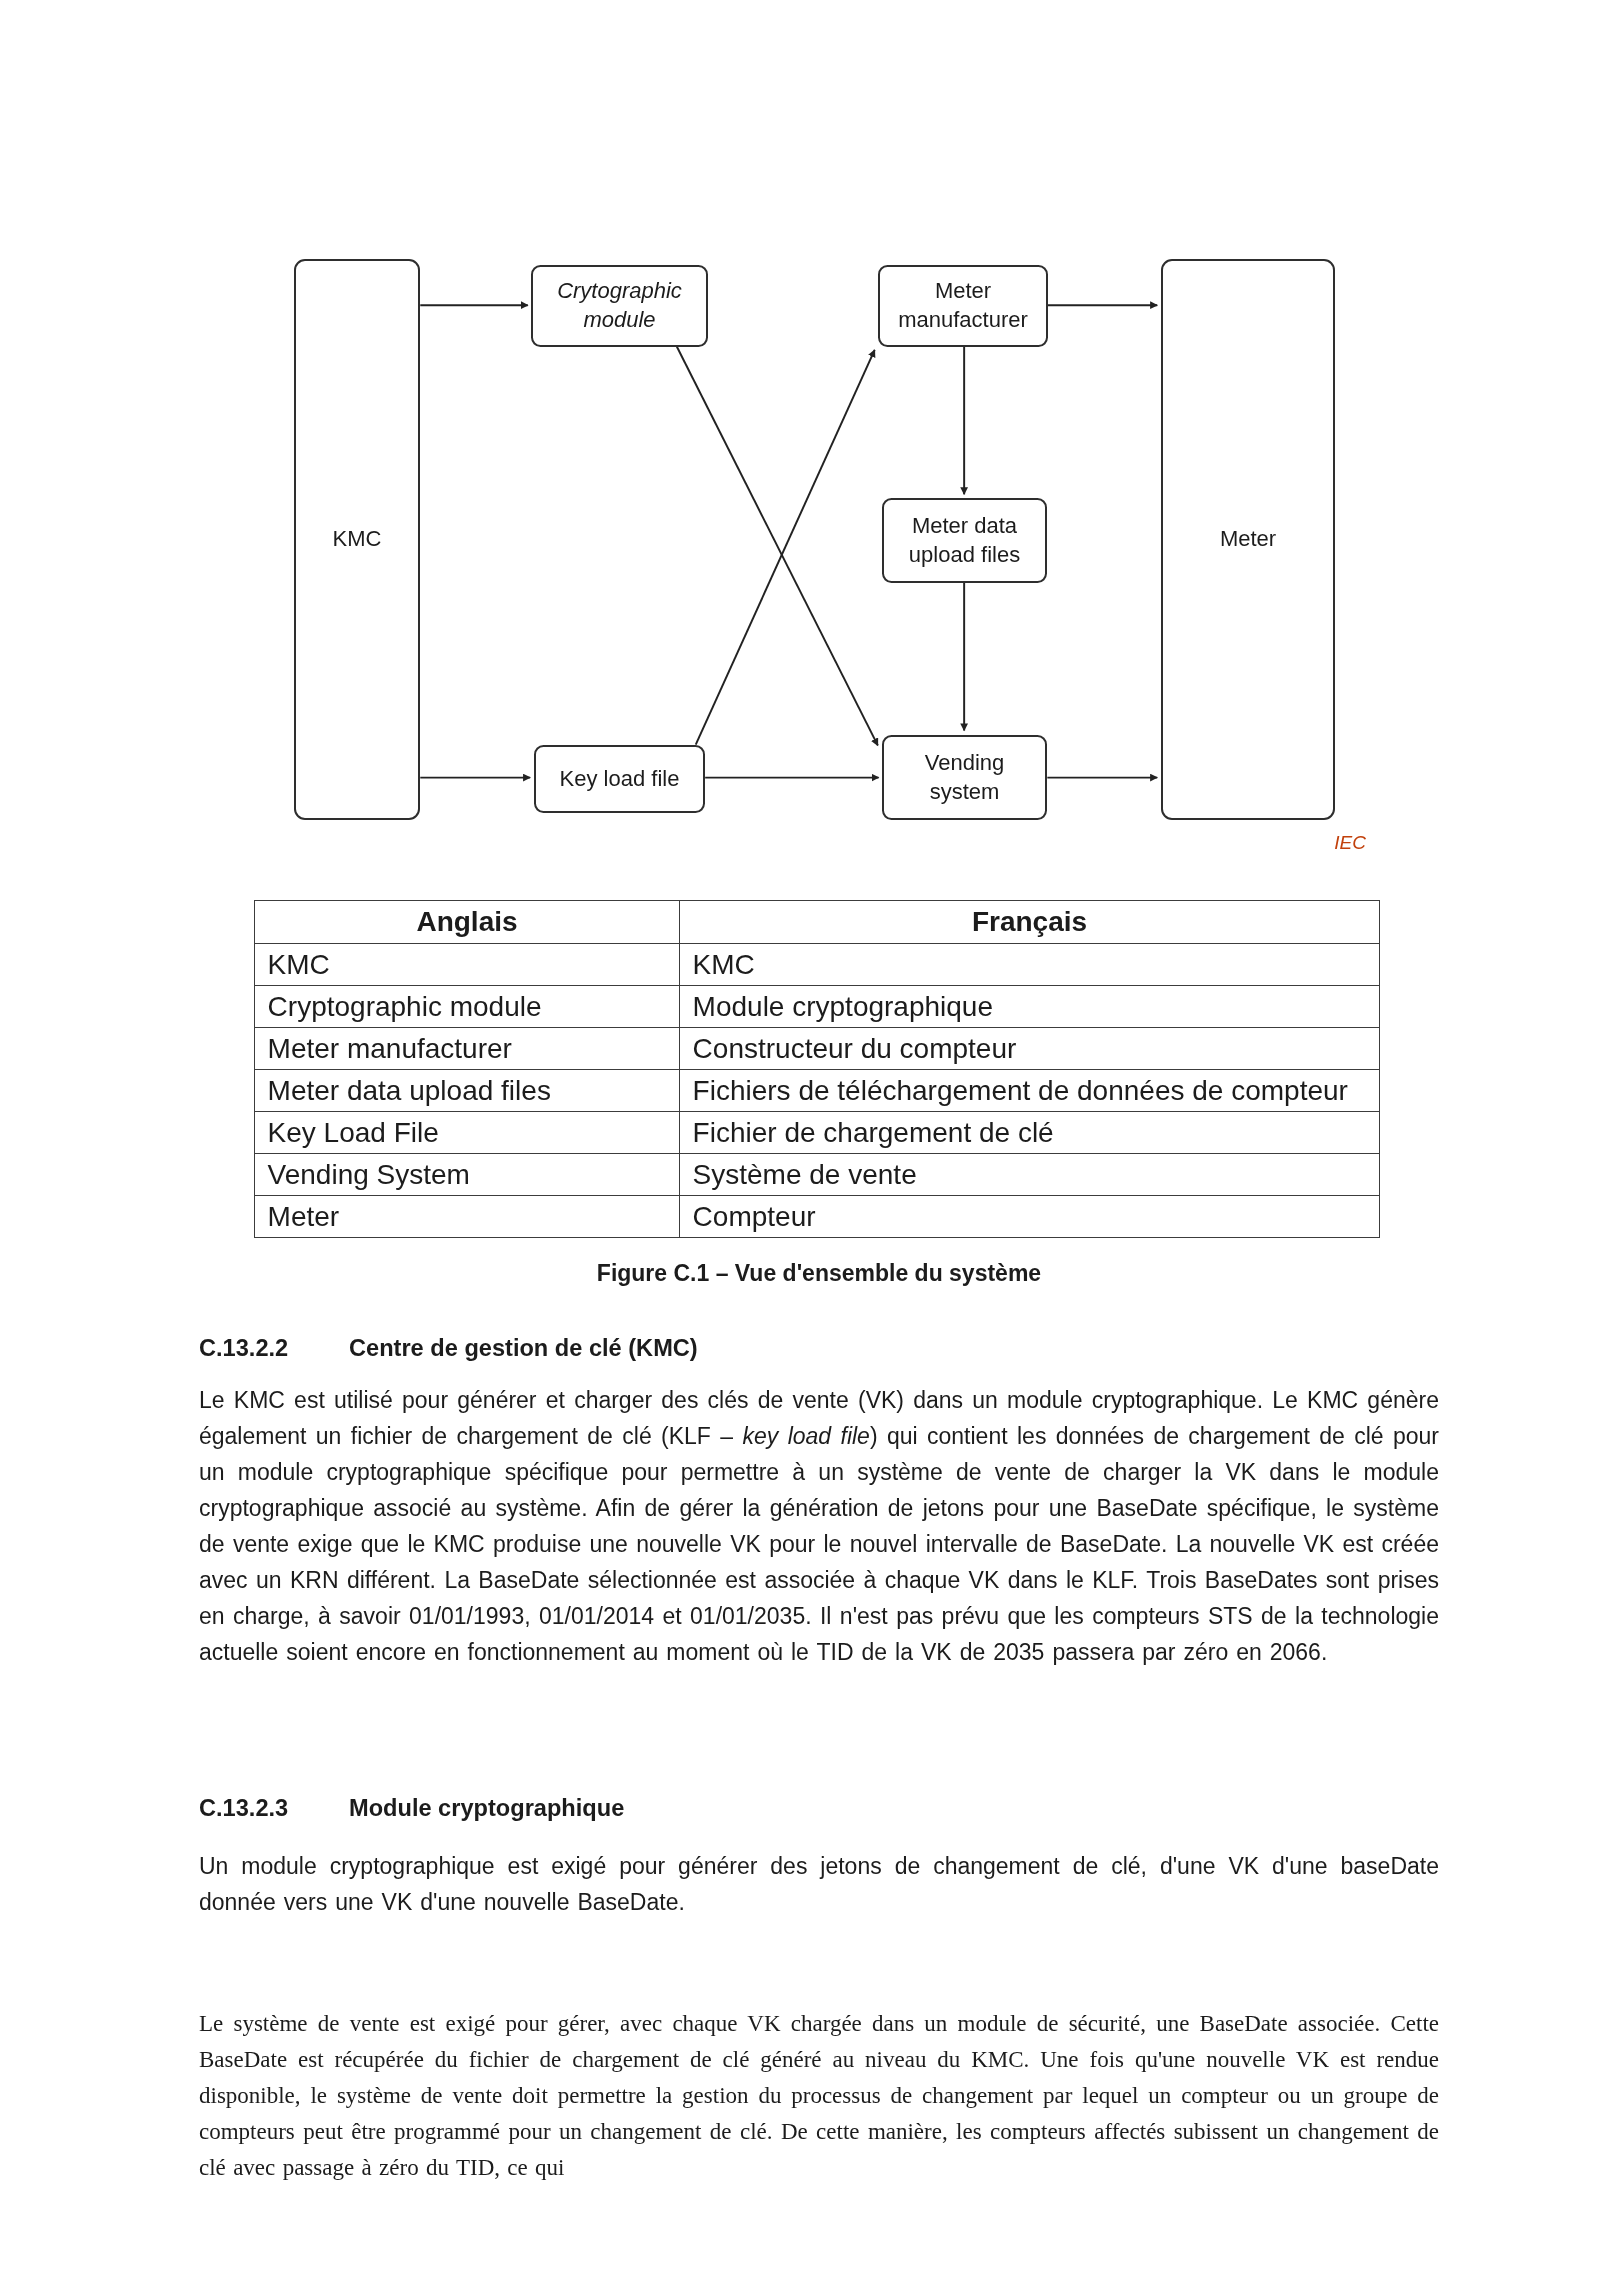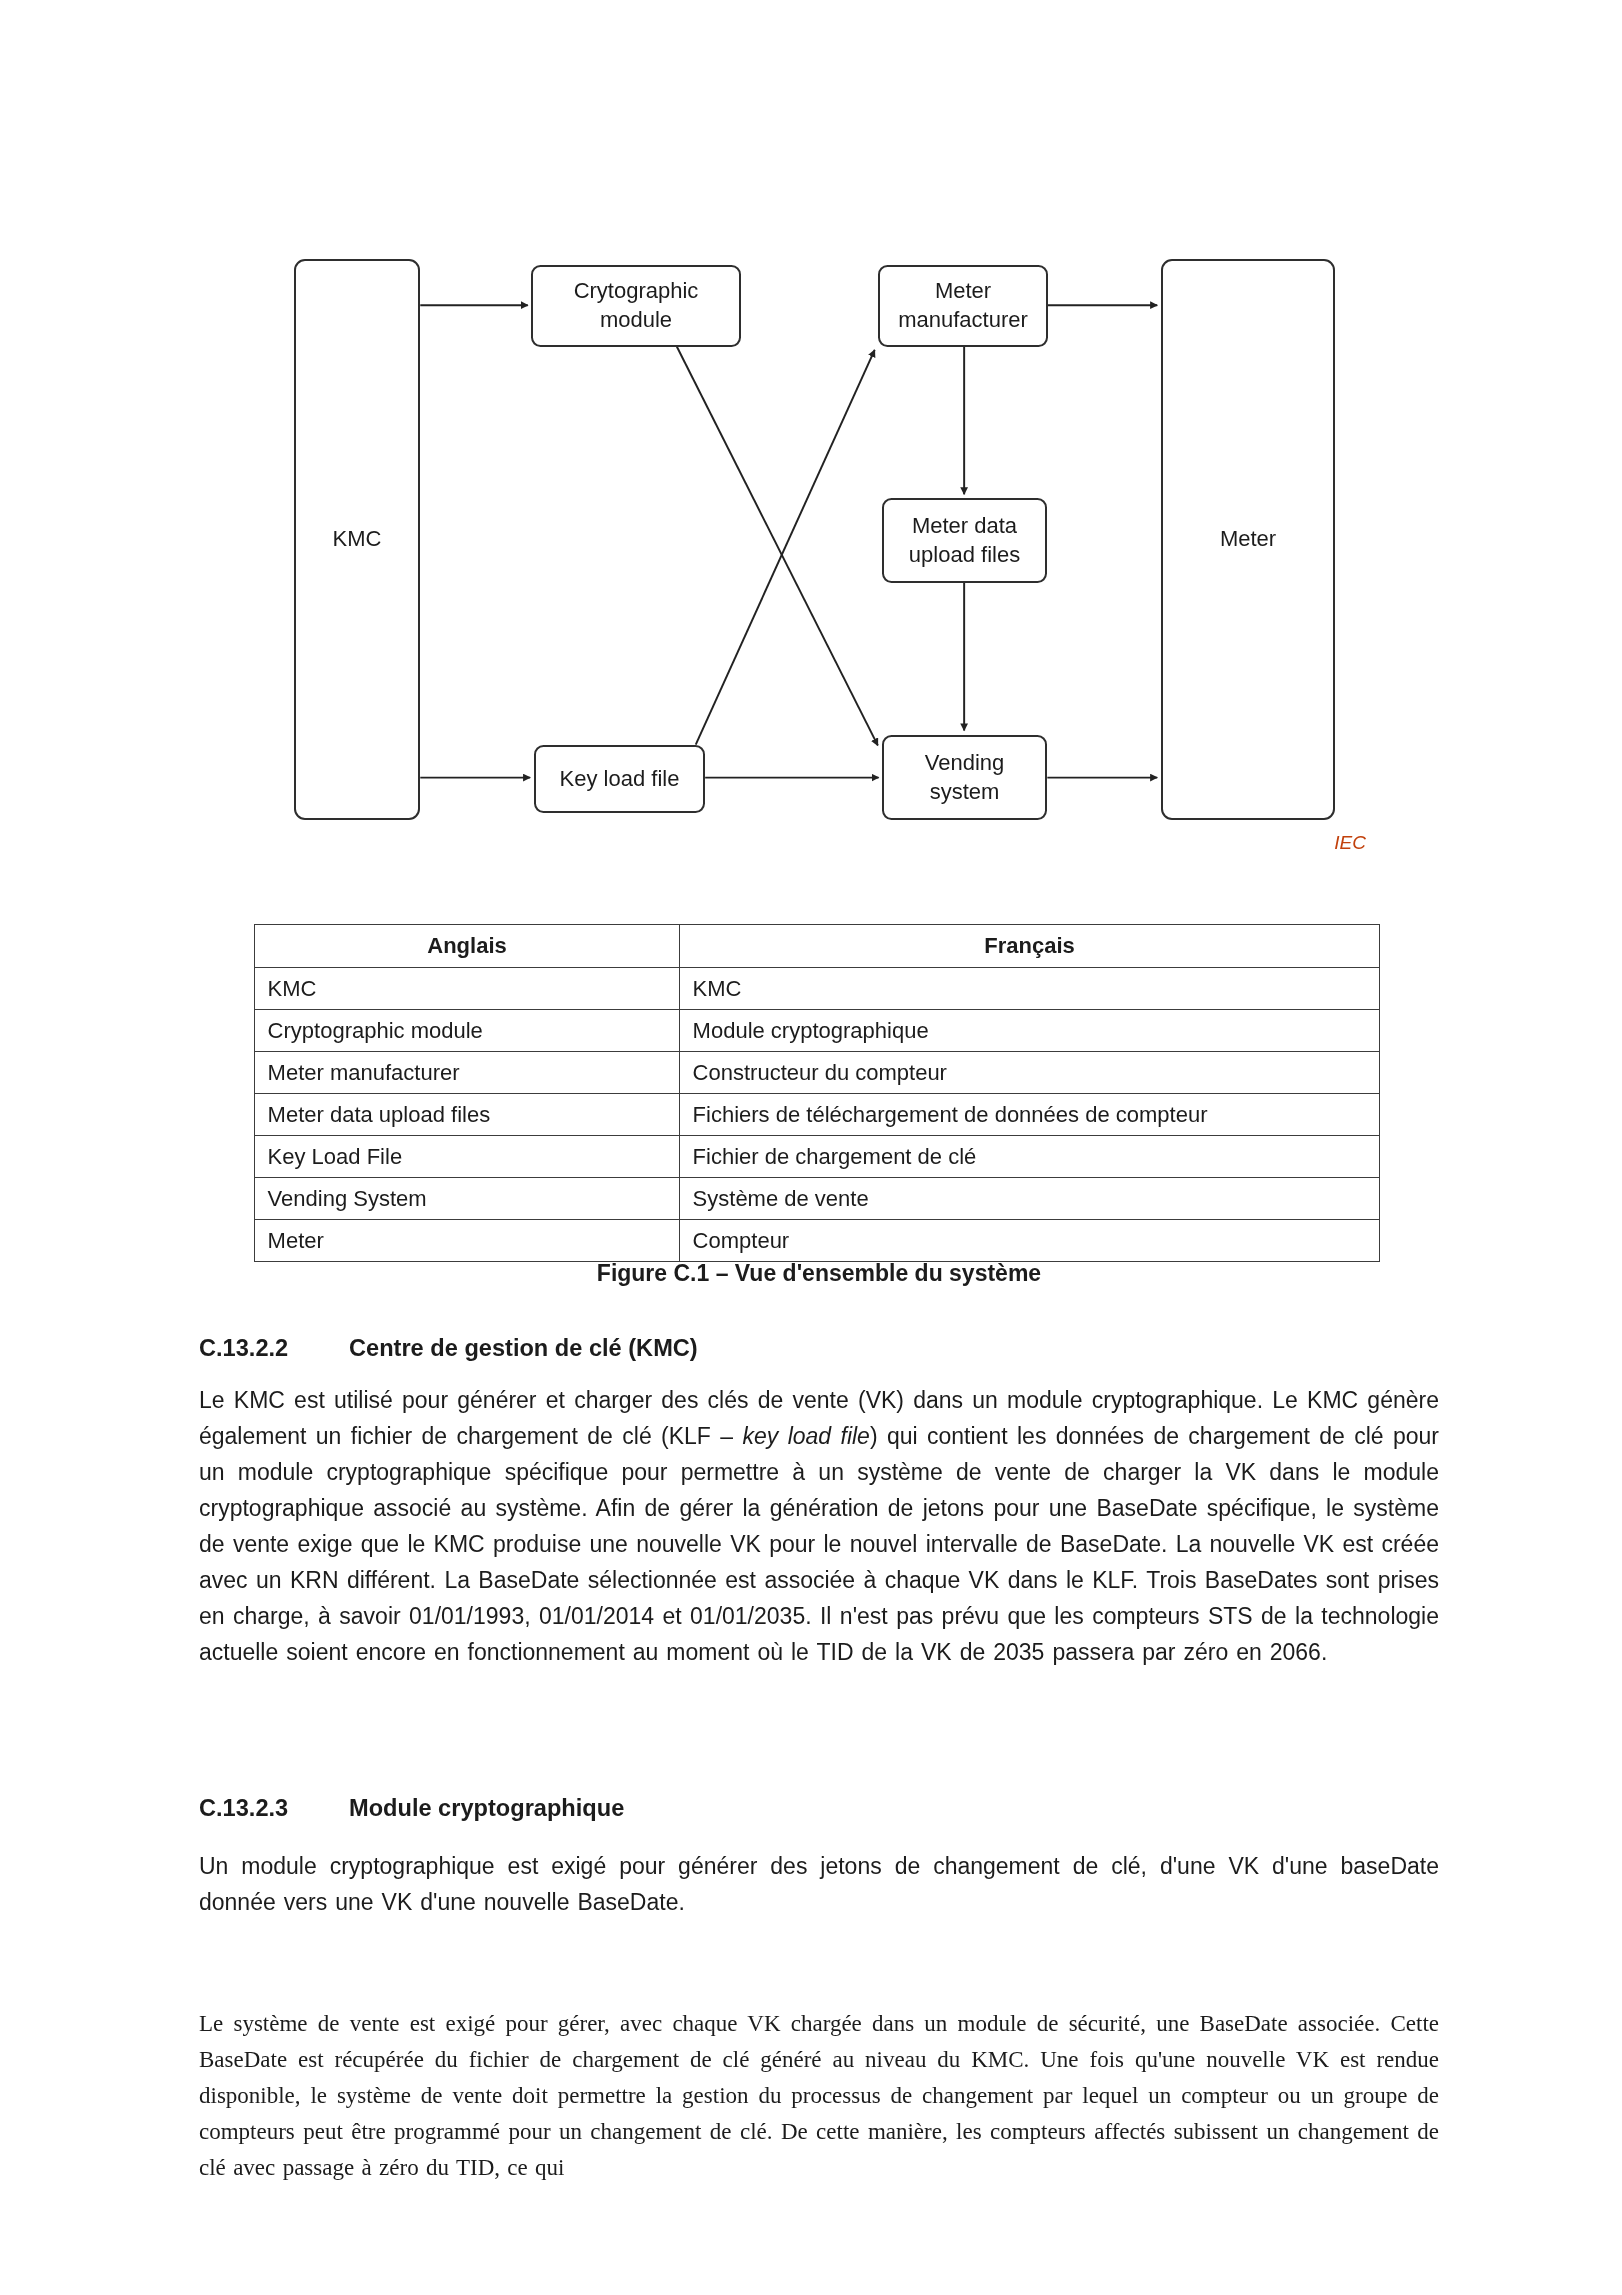--- a/index.html
+++ b/index.html
@@ -25,37 +25,36 @@
     position: absolute;
     border: 2px solid #2e2e2e;
     border-radius: 9.4px;
     background: #fff;
     display: flex; align-items: center; justify-content: center;
     text-align: center;
     font-size: 22px; line-height: 1.3;
     padding: 3.1px 7.9px;
   }
   .box-kmc   { left: 294px;  top: 7.9px;  width: 126px; height: 561px; border-radius: 11px; }
-  .box-cry   { left: 531px;  top: 14px;  width: 210px; height: 82px; }
+  .box-cry   { left: 531px;  top: 14px;  width: 177px; height: 82px; font-style: italic; }
   .box-mm    { left: 878px; top: 14px;  width: 170px; height: 82px; }
   .box-mdu   { left: 882px; top: 247px; width: 165px; height: 85px; }
   .box-vs    { left: 882px; top: 484px; width: 165px; height: 85px; }
   .box-klf   { left: 534px;  top: 494px; width: 171px; height: 68px; }
   .box-meter { left: 1161px; top: 7.9px;  width: 174px; height: 561px; border-radius: 11px; }
   .dg-credit {
     position: absolute; left: 1255px; top: 581px; width: 111px;
     text-align: right; font-style: italic; font-size: 19px; color: #c2410c;
   }
 
   
   table.lang {
     position: absolute; left: 254px; top: 900px; width: 1126px;
     border-collapse: collapse;
-    font-size: 22px;
-    margin-top: 24px;
+    font-size: 28px;
   }
   table.lang th, table.lang td {
     border: 1.6px solid #3c3c3c;
     height: 42px;
     padding: 1.6px 12.6px;
     vertical-align: middle;
     font-weight: normal;
     text-align: left;
   }
   table.lang th { font-weight: bold; text-align: center; height: 43px; }

